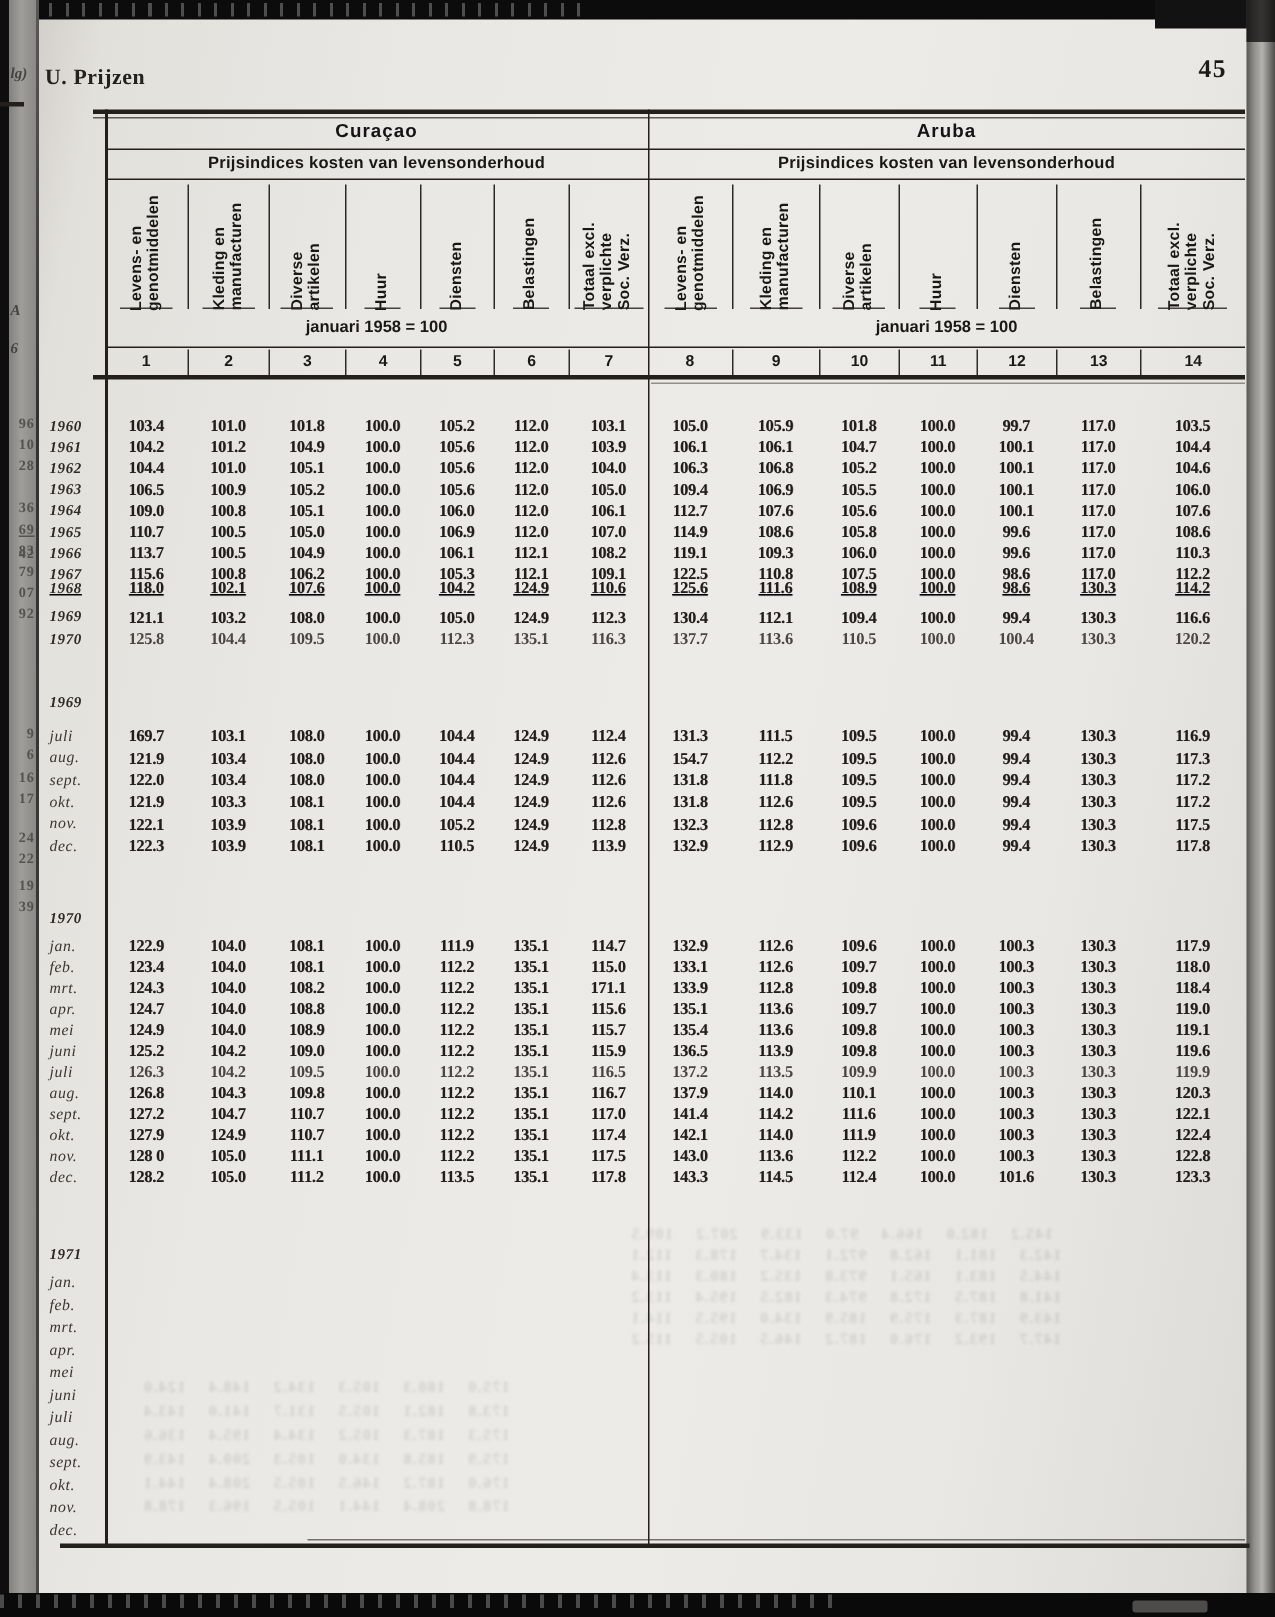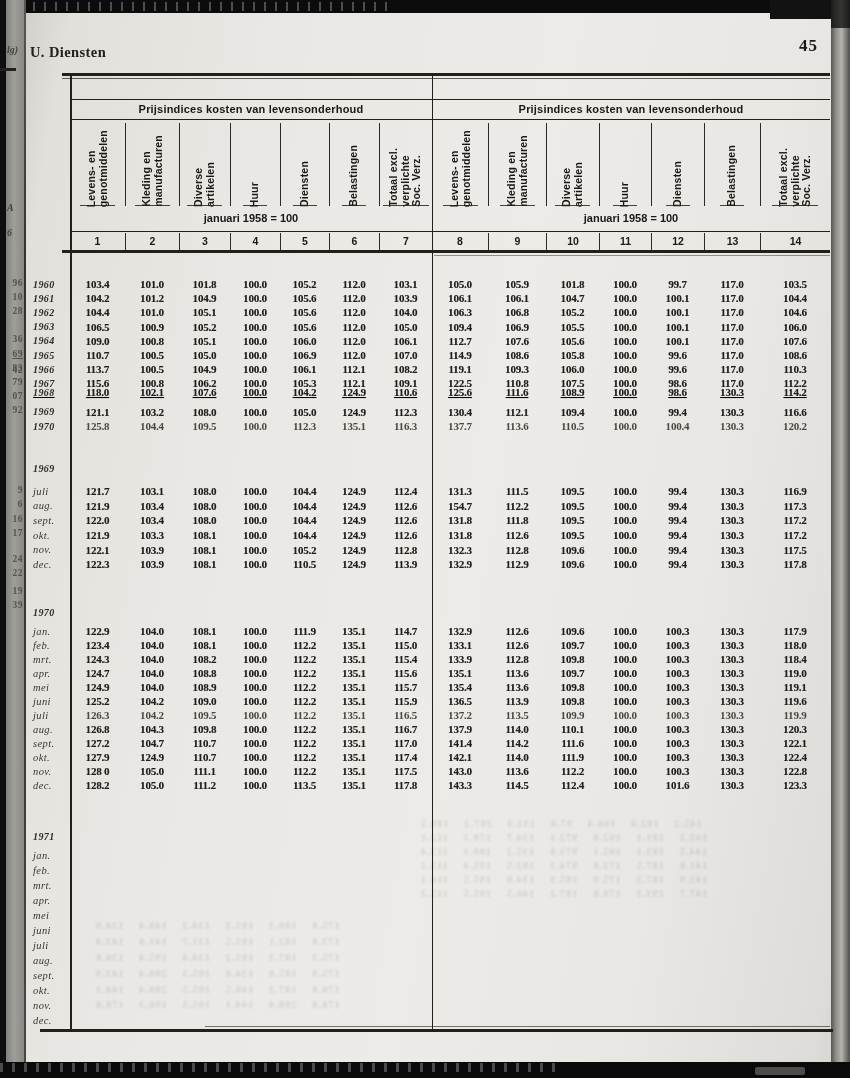--- a/index.html
+++ b/index.html
@@ -90,40 +90,42 @@
       <div class="bleednum" style="top: 600px;">39</div>
     </div>
   <div class="edge-left"></div>
   <div class="gutter"></div>
   <div class="right-edge"></div>
   <div class="film-bottom">
       <div class="blotch"></div>
     </div>
   <div class="rl" style="left:0;top:68px;width:16px;height:3px"></div>
 
-  <div class="ptitle">U. Diensten</div>
+  <div class="ptitle">U. Prijzen</div>
   <div class="pnum">45</div>
 
   <div class="rl" style="left:62px;top:73px;width:768px;height:3px"></div>
   <div class="rl" style="left:62px;top:78px;width:768px;height:1px;opacity:.7"></div>
   <div class="rl" style="left:70px;top:99px;width:760px;height:1px"></div>
   <div class="rl" style="left:70px;top:119px;width:760px;height:1px"></div>
   <div class="rl" style="left:70px;top:231px;width:760px;height:1px"></div>
   <div class="rl" style="left:62px;top:250px;width:768px;height:3px"></div>
   <div class="rl" style="left:434px;top:255px;width:396px;height:1px;opacity:.45"></div>
   <div class="rl" style="left:205px;top:1026px;width:625px;height:1px;opacity:.6"></div>
   <div class="rl" style="left:40px;top:1029px;width:793px;height:2.5px"></div>
   <div class="rl" style="left:70px;top:73px;width:1.5px;height:957px"></div>
   <div class="rl" style="left:431.5px;top:73px;width:1.7px;height:957px"></div>
 
   <div class="ghead" style="left:70px;width:362px">
+    <div class="gname">Curaçao</div>
     <div class="gsub">Prijsindices kosten van levensonderhoud</div>
     <div class="gbase">januari 1958 = 100</div>
   </div>
   <div class="ghead" style="left:432px;width:398px">
+    <div class="gname">Aruba</div>
     <div class="gsub">Prijsindices kosten van levensonderhoud</div>
     <div class="gbase">januari 1958 = 100</div>
   </div>
 
   <div id="header-layer" style="position:absolute;left:0;top:0;width:850px;height:260px">
       <div class="vwrap" style="left: 67.5px; width: 60px;">
         <span class="vtext">Levens- en
 genotmiddelen</span>
       </div>
       <div class="hunder" style="left: 80px; width: 35px;"></div>
@@ -405,21 +407,21 @@
           <div class="dcell">100.0</div>
           <div class="dcell">100.4</div>
           <div class="dcell">130.3</div>
           <div class="dcell">120.2</div>
         </div>
       </div>
       <div class="block" style="top: 463px; height: 112.6px;">
         <div class="blklabel">1969</div>
         <div class="drow grid15" style="top: 21px; height: 14.6px;">
           <div class="rlabel month">juli</div>
-          <div class="dcell">121.7</div>
+          <div class="dcell">169.7</div>
           <div class="dcell">103.1</div>
           <div class="dcell">108.0</div>
           <div class="dcell">100.0</div>
           <div class="dcell">104.4</div>
           <div class="dcell">124.9</div>
           <div class="dcell">112.4</div>
           <div class="dcell">131.3</div>
           <div class="dcell">111.5</div>
           <div class="dcell">109.5</div>
           <div class="dcell">100.0</div>
@@ -550,21 +552,21 @@
           <div class="dcell">118.0</div>
         </div>
         <div class="drow grid15" style="top: 45px; height: 14px;">
           <div class="rlabel month">mrt.</div>
           <div class="dcell">124.3</div>
           <div class="dcell">104.0</div>
           <div class="dcell">108.2</div>
           <div class="dcell">100.0</div>
           <div class="dcell">112.2</div>
           <div class="dcell">135.1</div>
-          <div class="dcell">115.4</div>
+          <div class="dcell">171.1</div>
           <div class="dcell">133.9</div>
           <div class="dcell">112.8</div>
           <div class="dcell">109.8</div>
           <div class="dcell">100.0</div>
           <div class="dcell">100.3</div>
           <div class="dcell">130.3</div>
           <div class="dcell">118.4</div>
         </div>
         <div class="drow grid15" style="top: 59px; height: 14px;">
           <div class="rlabel month">apr.</div>

